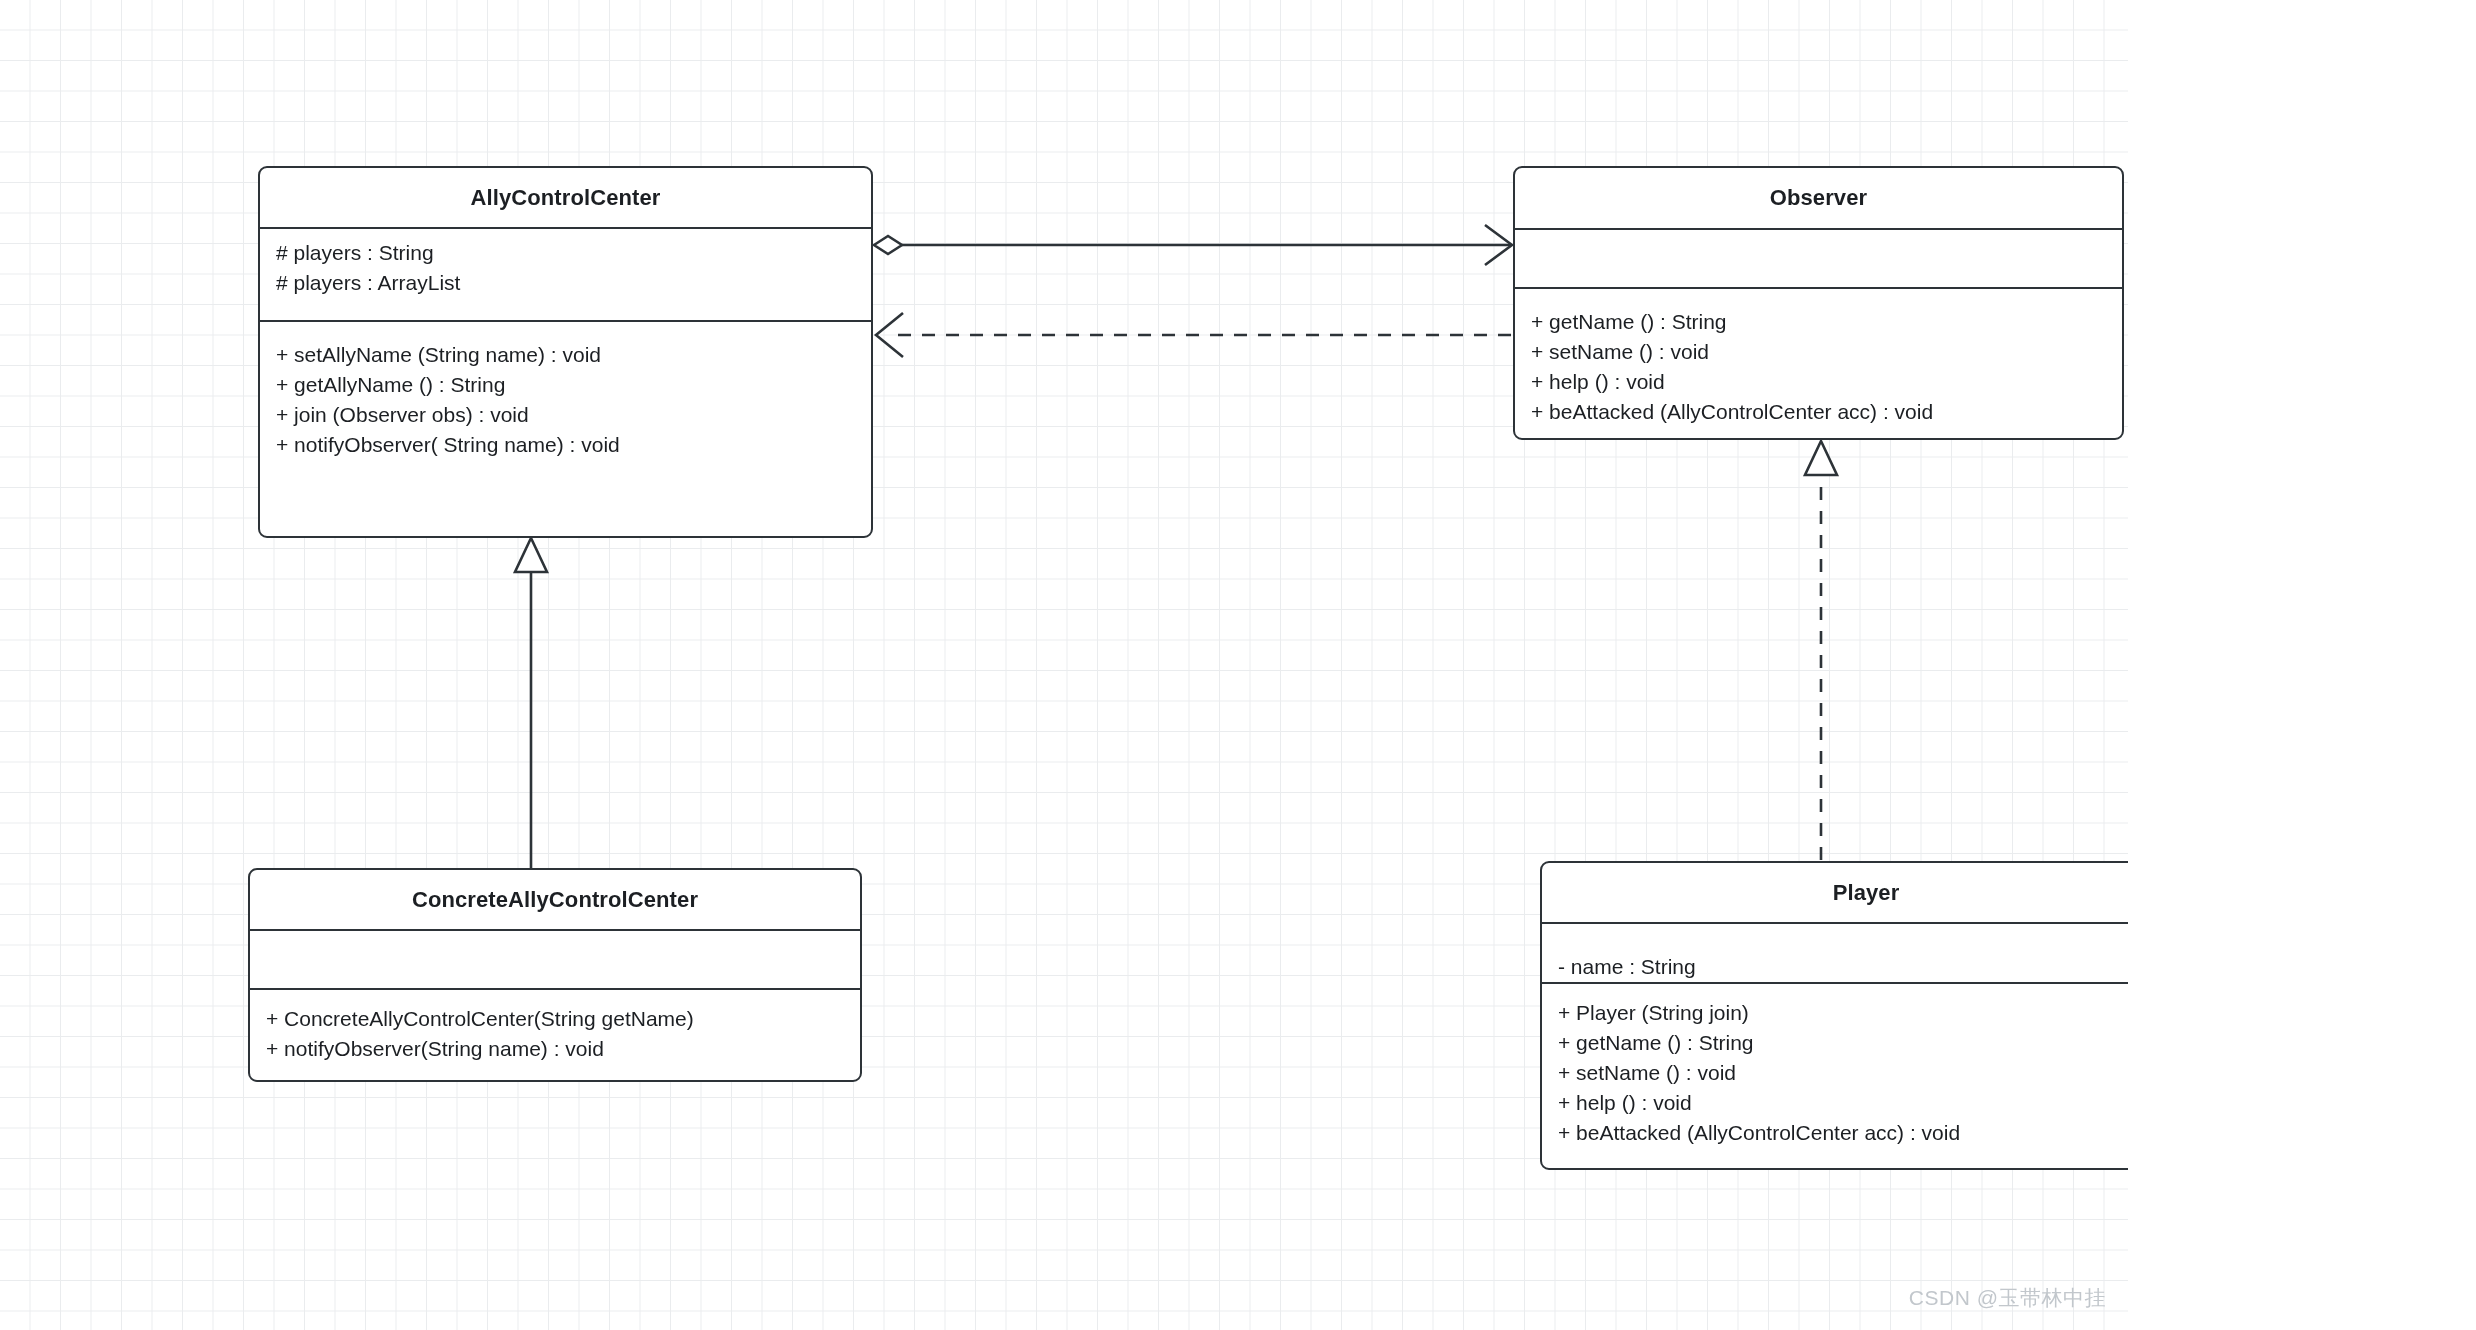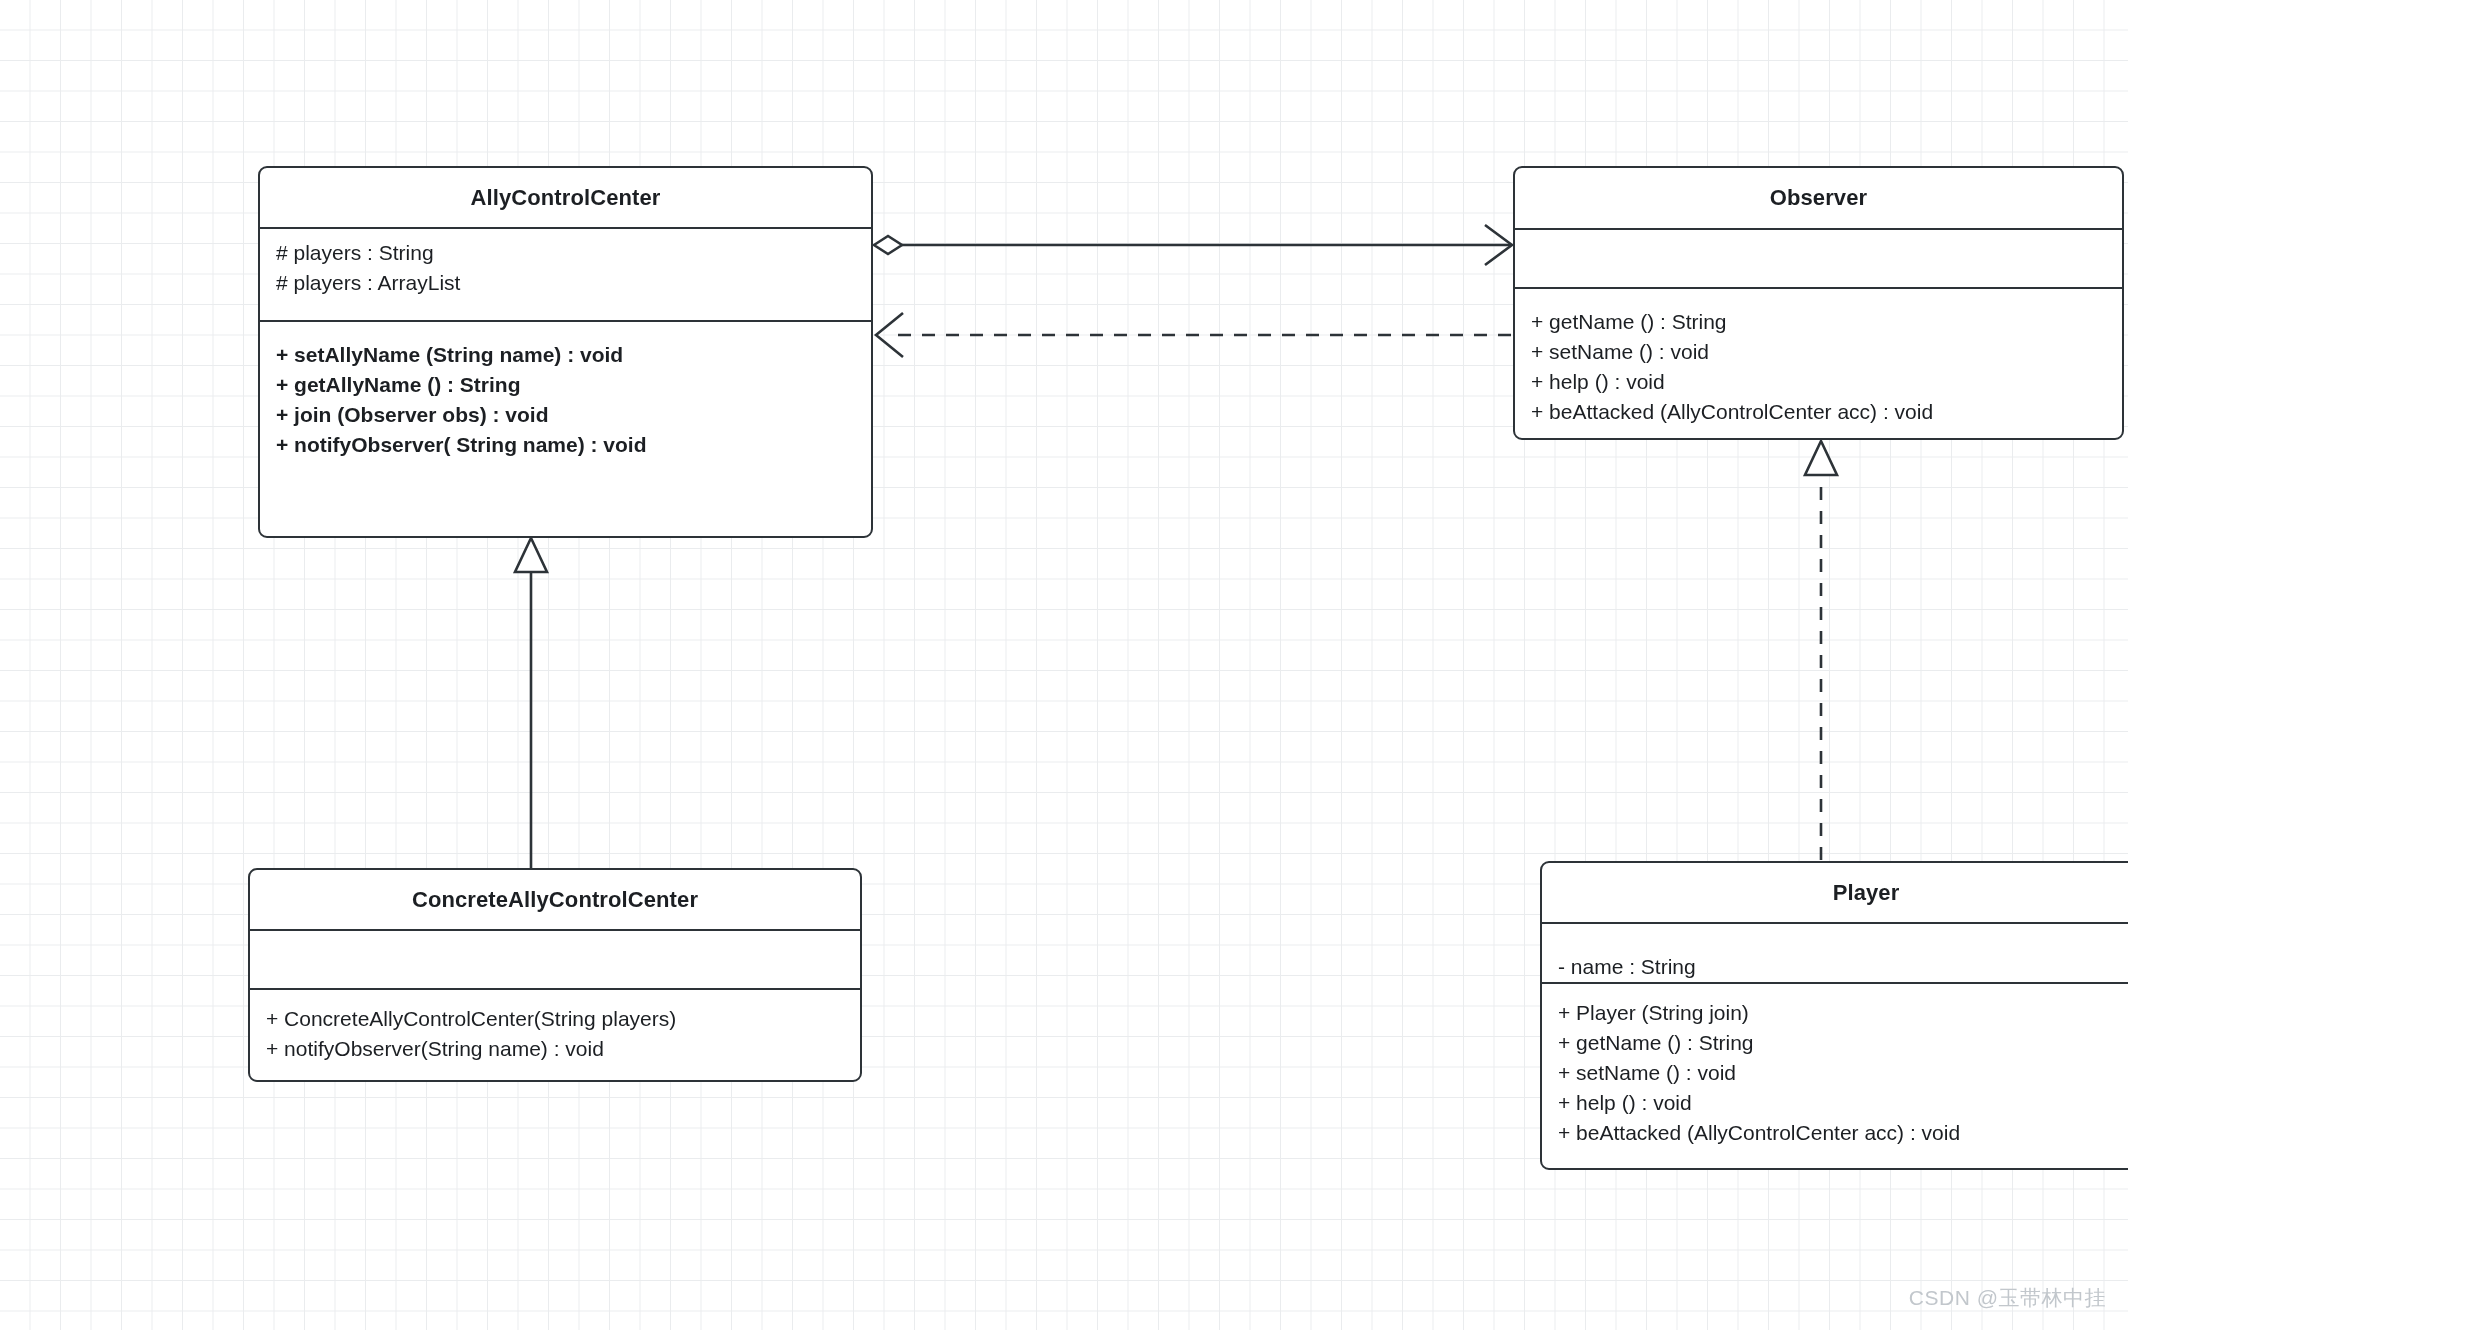--- a/index.html
+++ b/index.html
@@ -141,21 +141,21 @@
       <polygon class="edge-head-hollow" points="1821,441 1837,475 1805,475"></polygon>
     </g>
   </svg>
 
   <div class="uml-class" style="left:258px; top:166px; width:615px; height:372px;">
     <div class="uml-name" style="height:59px;">AllyControlCenter</div>
     <div class="uml-compartment attrs" style="height:93px;">
       <div class="uml-member"># players : String</div>
       <div class="uml-member"># players : ArrayList</div>
     </div>
-    <div class="uml-compartment ops" style="flex:1;font-weight:bold;">
+    <div class="uml-compartment ops" style="flex:1;">
       <div class="uml-member">+ setAllyName (String name) : void</div>
       <div class="uml-member">+ getAllyName () : String</div>
       <div class="uml-member">+ join (Observer obs) : void</div>
       <div class="uml-member">+ notifyObserver( String name) : void</div>
     </div>
   </div>
 
   <div class="uml-class" style="left:1513px; top:166px; width:611px; height:274px;">
     <div class="uml-name" style="height:60px;">Observer</div>
     <div class="uml-compartment attrs empty" style="height:59px;"></div>
@@ -164,21 +164,21 @@
       <div class="uml-member">+ setName () : void</div>
       <div class="uml-member">+ help () : void</div>
       <div class="uml-member">+ beAttacked (AllyControlCenter acc) : void</div>
     </div>
   </div>
 
   <div class="uml-class" style="left:248px; top:868px; width:614px; height:214px;">
     <div class="uml-name" style="height:59px;">ConcreteAllyControlCenter</div>
     <div class="uml-compartment attrs empty" style="height:59px;"></div>
     <div class="uml-compartment ops" style="flex:1; padding-top:14px;">
-      <div class="uml-member">+ ConcreteAllyControlCenter(String players)</div>
+      <div class="uml-member">+ ConcreteAllyControlCenter(String getName)</div>
       <div class="uml-member">+ notifyObserver(String name) : void</div>
     </div>
   </div>
 
   <div class="uml-class" style="left:1540px; top:861px; width:615px; height:309px;">
     <div class="uml-name" style="height:59px;padding-left:37px;">Player</div>
     <div class="uml-compartment attrs" style="height:60px; padding-top:28px;">
       <div class="uml-member">- name : String</div>
     </div>
     <div class="uml-compartment ops" style="flex:1; padding-top:14px;">

